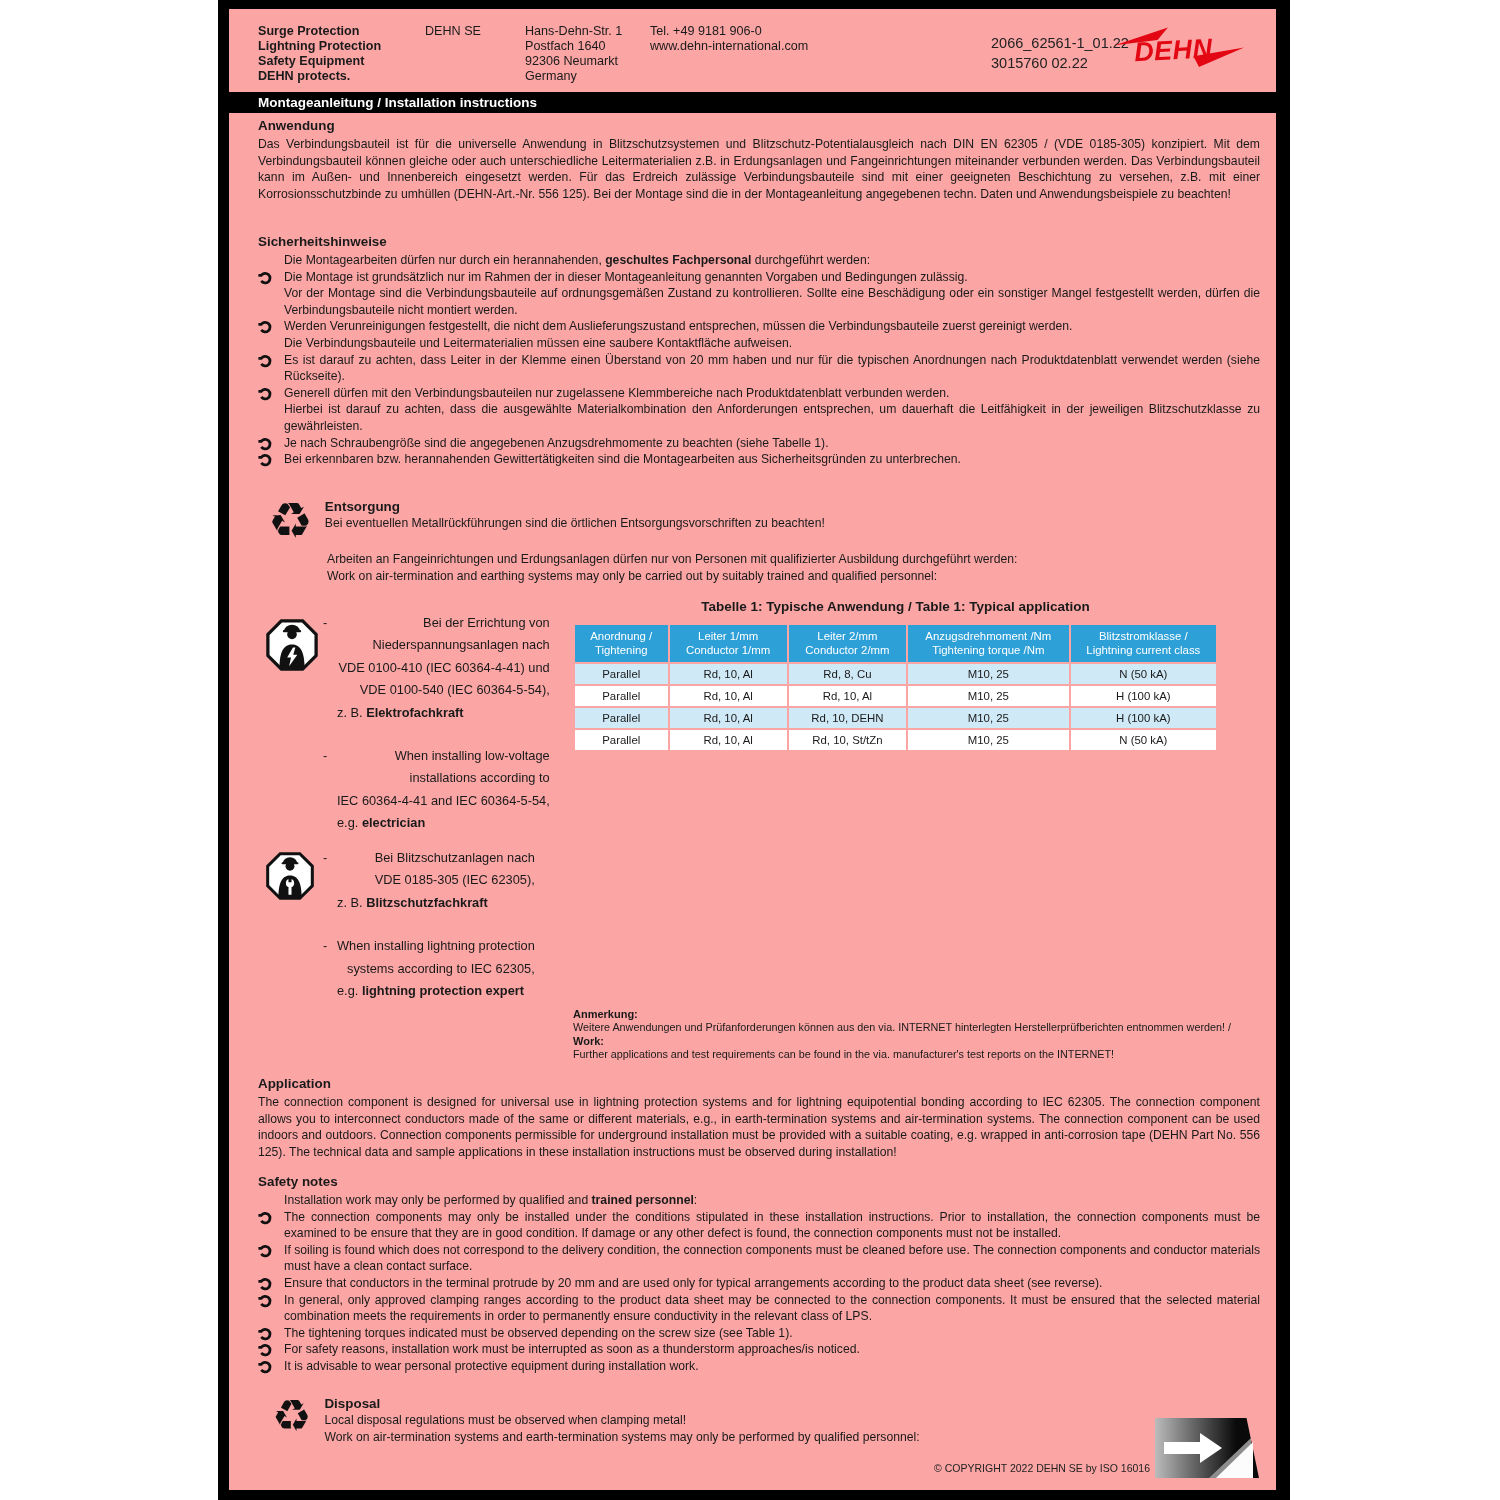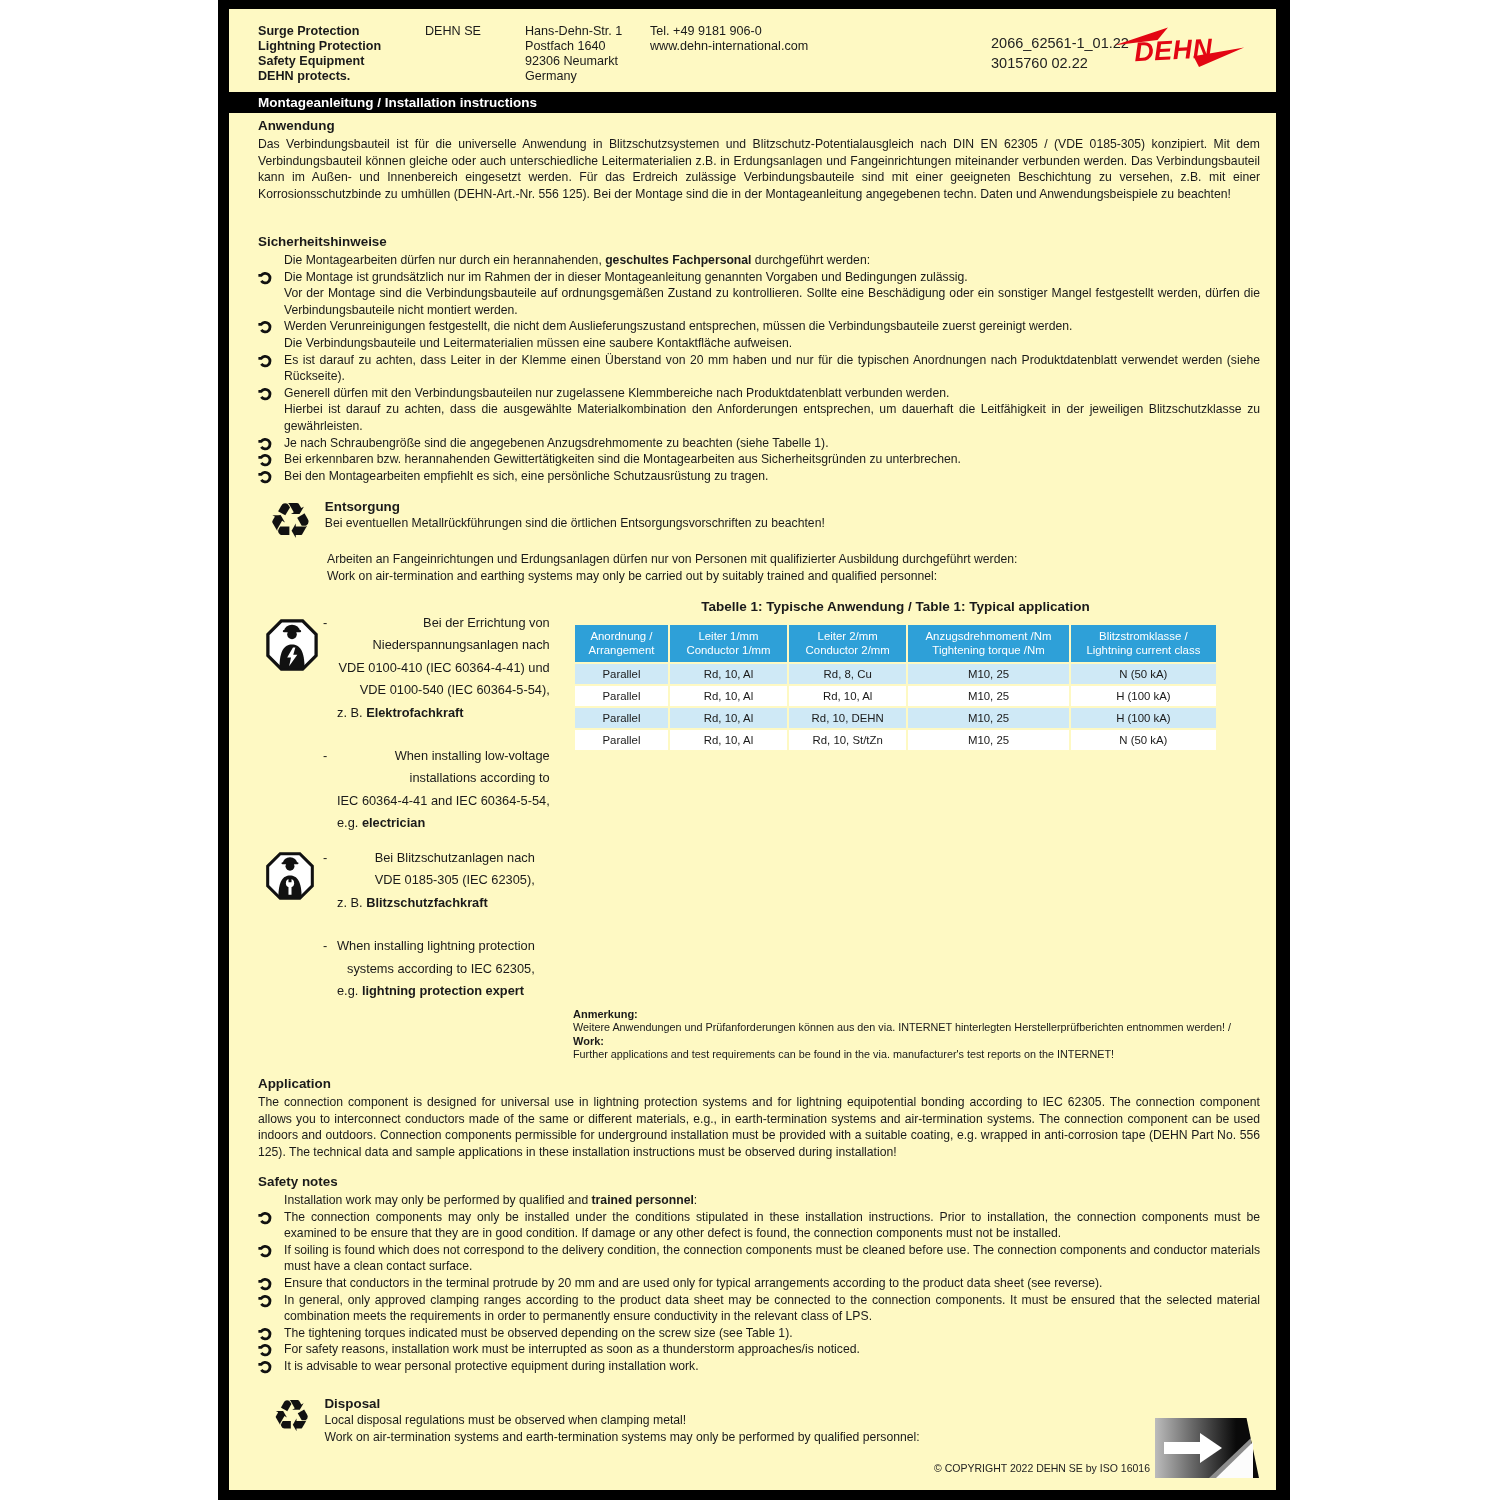--- a/index.html
+++ b/index.html
@@ -1,19 +1,19 @@
 <!DOCTYPE html>
 <html style="--blue: #2EA0D8; --lightblue: #CFE9F6; --red: #E30613;"><head>
 <meta charset="utf-8">
 <style>
   html,body{margin:0;padding:0;background:#fff;}
   body{width:1500px;height:1500px;position:relative;font-family:"Liberation Sans",sans-serif;color:#1a1a1a;-webkit-font-smoothing:antialiased;}
   :root{--blue:#2EA0D8;--lightblue:#CFE9F6;--red:#E30613;}
 
-  .sheet{position:absolute;left:218px;top:0;width:1072px;height:1500px;background:#fef9c3;
+  .sheet{position:absolute;left:218px;top:0;width:1072px;height:1500px;background:#fca5a5;
          border-left:11px solid #000;border-right:14px solid #000;border-top:9px solid #000;border-bottom:10px solid #000;
          box-sizing:border-box;}
 
   
   .hd{position:absolute;font-size:12.6px;line-height:15px;white-space:pre-line;}
   .hd.bold{font-weight:bold;}
   .tagline{left:29px;top:15px;}
   .company{left:196px;top:15px;}
   .address{left:296px;top:15px;}
   .contact{left:421px;top:15px;}
@@ -162,28 +162,20 @@
 </span>
           <span class="btxt">Je nach Schraubengröße sind die angegebenen Anzugsdrehmomente zu beachten (siehe Tabelle 1).</span>
         </li>
         <li>
           <span class="blt">
   <svg width="14" height="14" viewBox="0 0 14 14">
               <path d="M0.4,4.3 L3.3,4.3 A4.8,4.8 0 1 1 3.3,9.9" fill="none" stroke="#111" stroke-width="2.8"></path>
             </svg>
 </span>
           <span class="btxt">Bei erkennbaren bzw. herannahenden Gewittertätigkeiten sind die Montagearbeiten aus Sicherheitsgründen zu unterbrechen.</span>
-        </li>
-        <li>
-          <span class="blt">
-  <svg width="14" height="14" viewBox="0 0 14 14">
-              <path d="M0.4,4.3 L3.3,4.3 A4.8,4.8 0 1 1 3.3,9.9" fill="none" stroke="#111" stroke-width="2.8"></path>
-            </svg>
-</span>
-          <span class="btxt">Bei den Montagearbeiten empfiehlt es sich, eine persönliche Schutzausrüstung zu tragen.</span>
         </li>
       </ul>
   </div>
 
   <div class="sec" style="top:489px;">
     <div class="iconblock" style="margin-left:10px;">
       <span class="recycle">♻</span>
       <div class="ib-text" style="margin-left:12px;">
         <h3>Entsorgung</h3>
         <div>Bei eventuellen Metallrückführungen sind die örtlichen Entsorgungsvorschriften zu beachten!</div>
@@ -264,21 +256,21 @@
           <col style="width:94px">
             <col style="width:120px">
             <col style="width:120px">
             <col style="width:163px">
             <col style="width:148px">
         </colgroup>
         <thead>
           <tr>
 
           <th>Anordnung /
-Arrangement</th>
+Tightening</th>
               <th>Leiter 1/mm
 Conductor 1/mm</th>
               <th>Leiter 2/mm
 Conductor 2/mm</th>
               <th>Anzugsdrehmoment /Nm
 Tightening torque /Nm</th>
               <th>Blitzstromklasse /
 Lightning current class</th>
             </tr>
         </thead>

